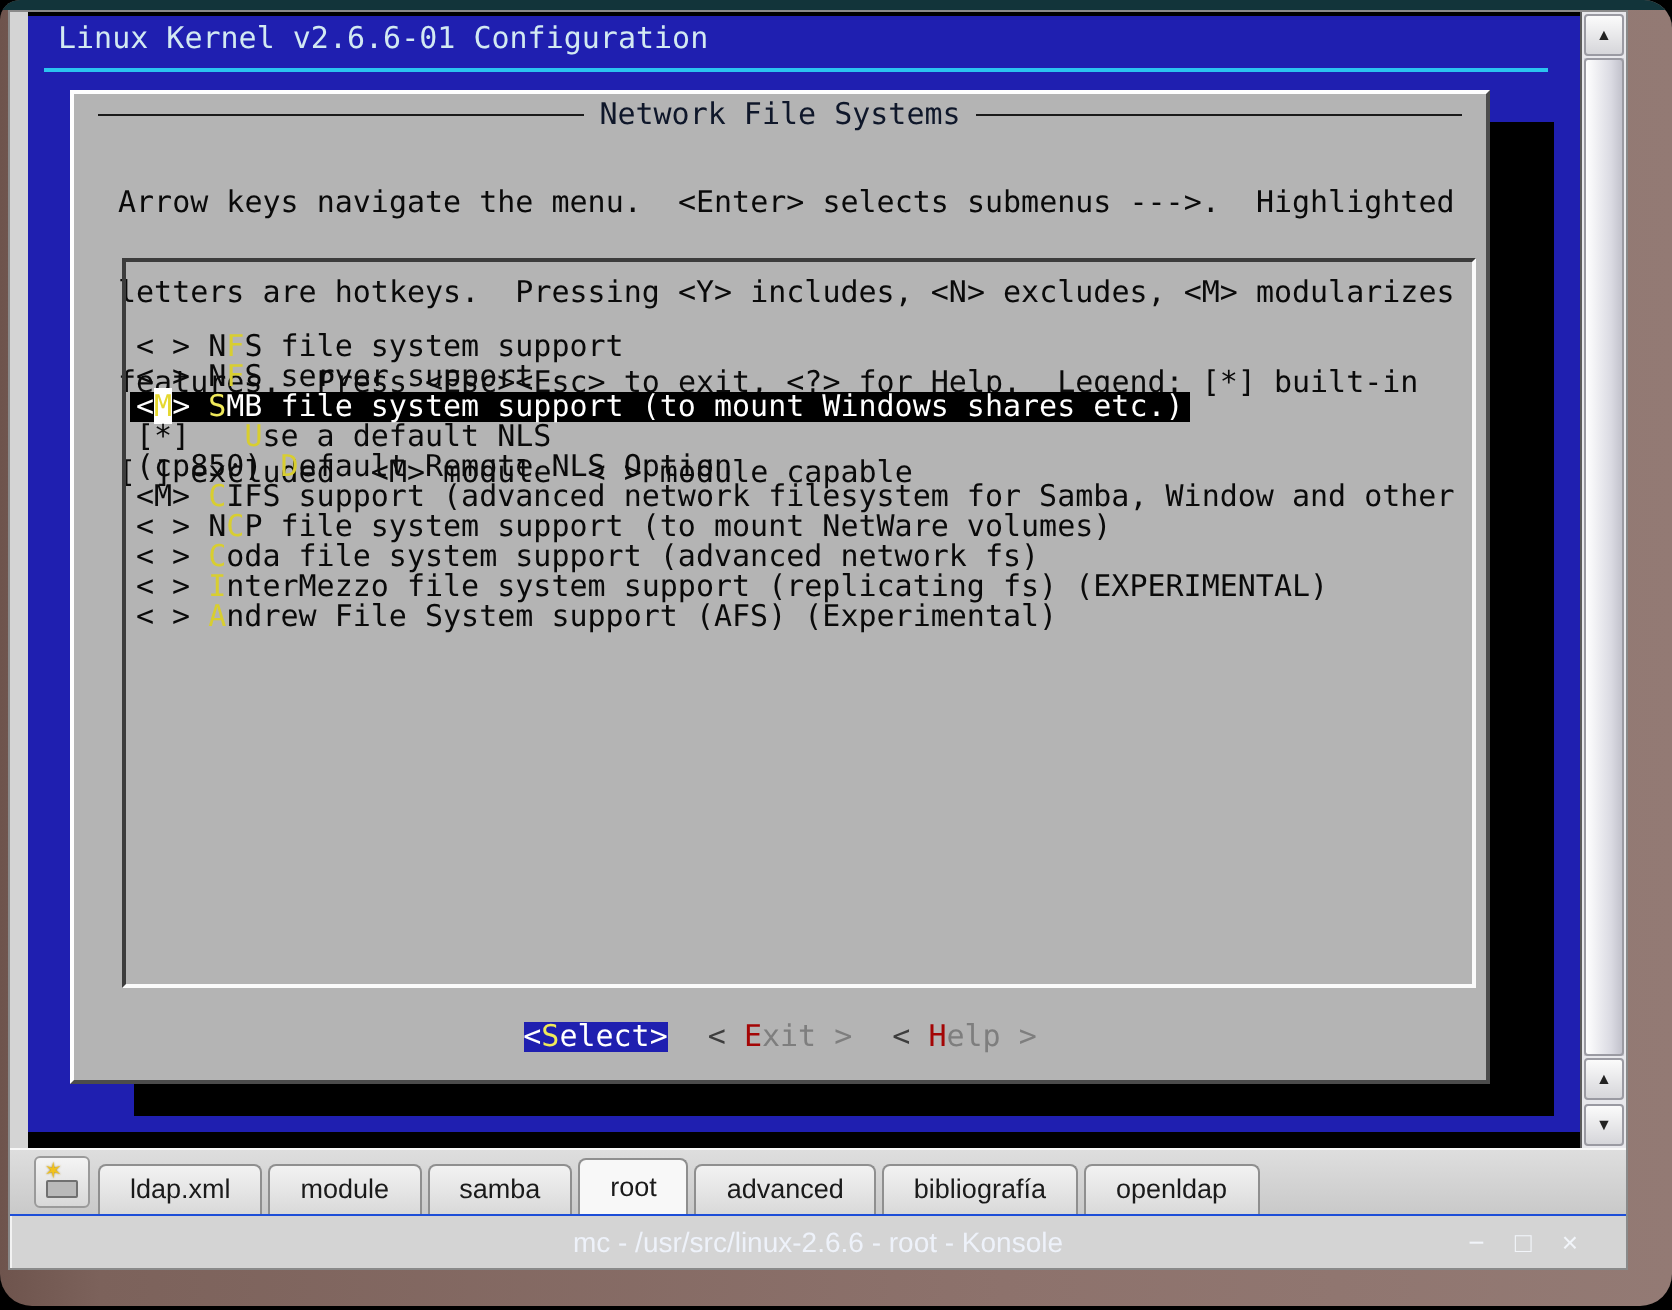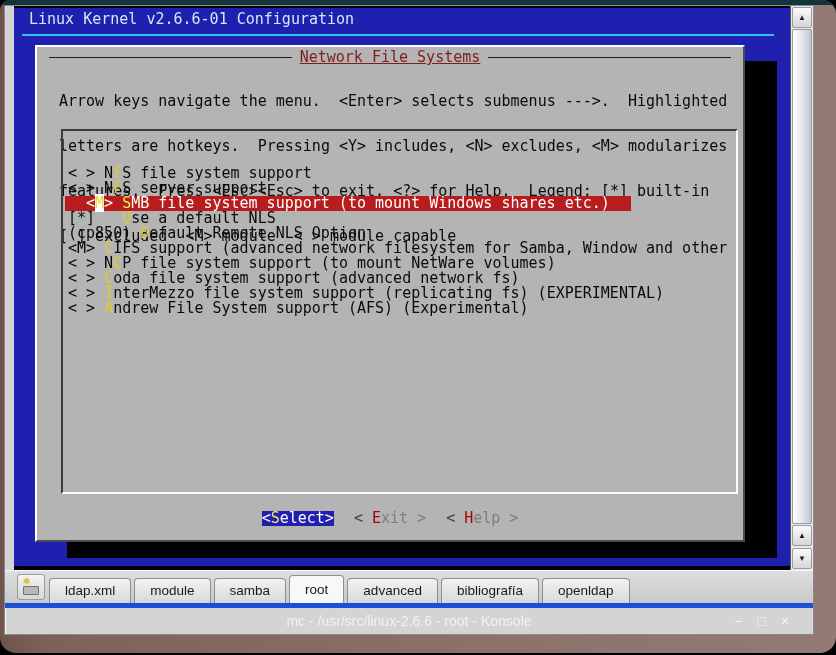--- a/index.html
+++ b/index.html
@@ -17,28 +17,28 @@
 
   
   .mc-screen{position:absolute;left:0;right:0;top:2px;height:558px;background:#1f1fb0;overflow:hidden;}
   .mc-title{position:absolute;left:15px;top:4px;color:#d2e9f2;}
   .mc-hr{position:absolute;left:8px;top:26px;width:752px;height:2px;background:#2bc4f0;}
   .dlg-shadow{position:absolute;left:53px;top:53px;width:710px;height:497px;background:#000;}
   .dialog{position:absolute;left:21px;top:37px;width:710px;height:497px;background:#b4b4b4;
           border:2px solid;border-color:#ffffff #4c4c4c #4c4c4c #ffffff;box-sizing:border-box;}
   .dlg-titlerow{display:flex;align-items:center;margin:3px 12px 0 12px;}
   .tline{flex:1;height:0;border-top:1px solid #1a1a1a;}
-  .dlg-title{color:#7f1d1d;padding:0 8px;text-decoration:underline;}
+  .dlg-title{color:#0f172a;padding:0 8px;}
   .instr{position:absolute;left:22px;top:17px;color:#0a0a0a;}
   .listbox{position:absolute;left:24px;top:82px;width:677px;height:365px;box-sizing:border-box;
            border:2px solid;border-color:#3c3c3c #fbfbfb #fbfbfb #3c3c3c;overflow:hidden;
            padding:5px 0 0 5px;}
   .mrow{height:15px;color:#0a0a0a;}
   .hotg{color:#d8ce30;}
-  .hl{display:inline-block;background:#b91c1c;color:#ffffff;padding:0 21px;margin-left:-3px;}
+  .hl{display:inline-block;background:#000000;color:#ffffff;padding:0 3px;margin-left:-3px;}
   .hl .hoty{color:#f0ea5a;}
   .hl .cursor{background:#ffffff;color:#e5d830;}
   .btnrow{position:absolute;left:0;right:0;top:464px;display:flex;justify-content:center;gap:20px;}
   .dbtn{cursor:default;}
   .dbtn .p{color:#3d3d3d;}
   .dbtn .lb{color:#7e7e7e;}
   .dbtn .h{color:#a40505;}
   .dbtn.act{background:#1f1fb0;}
   .dbtn.act .p,.dbtn.act .lb{color:#ffffff;}
   .dbtn.act .h{color:#f0ea5a;}
@@ -63,21 +63,21 @@
   .nt-star{position:absolute;left:4px;top:0px;font-size:11px;color:#f2c21c;text-shadow:0 0 1px #8a6a00;}
   .tabs{display:flex;align-items:flex-end;}
   .tab{height:24px;line-height:24px;padding:0 15px;margin-right:3px;font-size:13.5px;color:#1a1a1a;
        background:linear-gradient(180deg,#f2f2f2,#d9d9d9);border:1px solid #8f8f8f;border-bottom:none;
        border-radius:4px 4px 0 0;}
   .tab.active{background:#f8f8f8;height:27px;line-height:27px;position:relative;z-index:2;}
 
   
   .titlebar{height:26px;background:linear-gradient(180deg,#npm 0,#3b6b9f 0,#35639a 100%);
             display:flex;align-items:center;justify-content:center;position:relative;
-            border-top:5px solid #1d4ed8;}
+            border-top:1px solid #1d4ed8;}
   .tb-title{color:#eef2fa;font-size:14px;}
   .tb-controls{position:absolute;right:24px;top:0;height:100%;display:flex;align-items:center;gap:15px;
             color:#f2f5fa;font-size:14px;}
   .tb-controls span{cursor:default;}
 </style>
 </head>
 <body>
 
 <div class="stage">
   <div class="win-frame">

